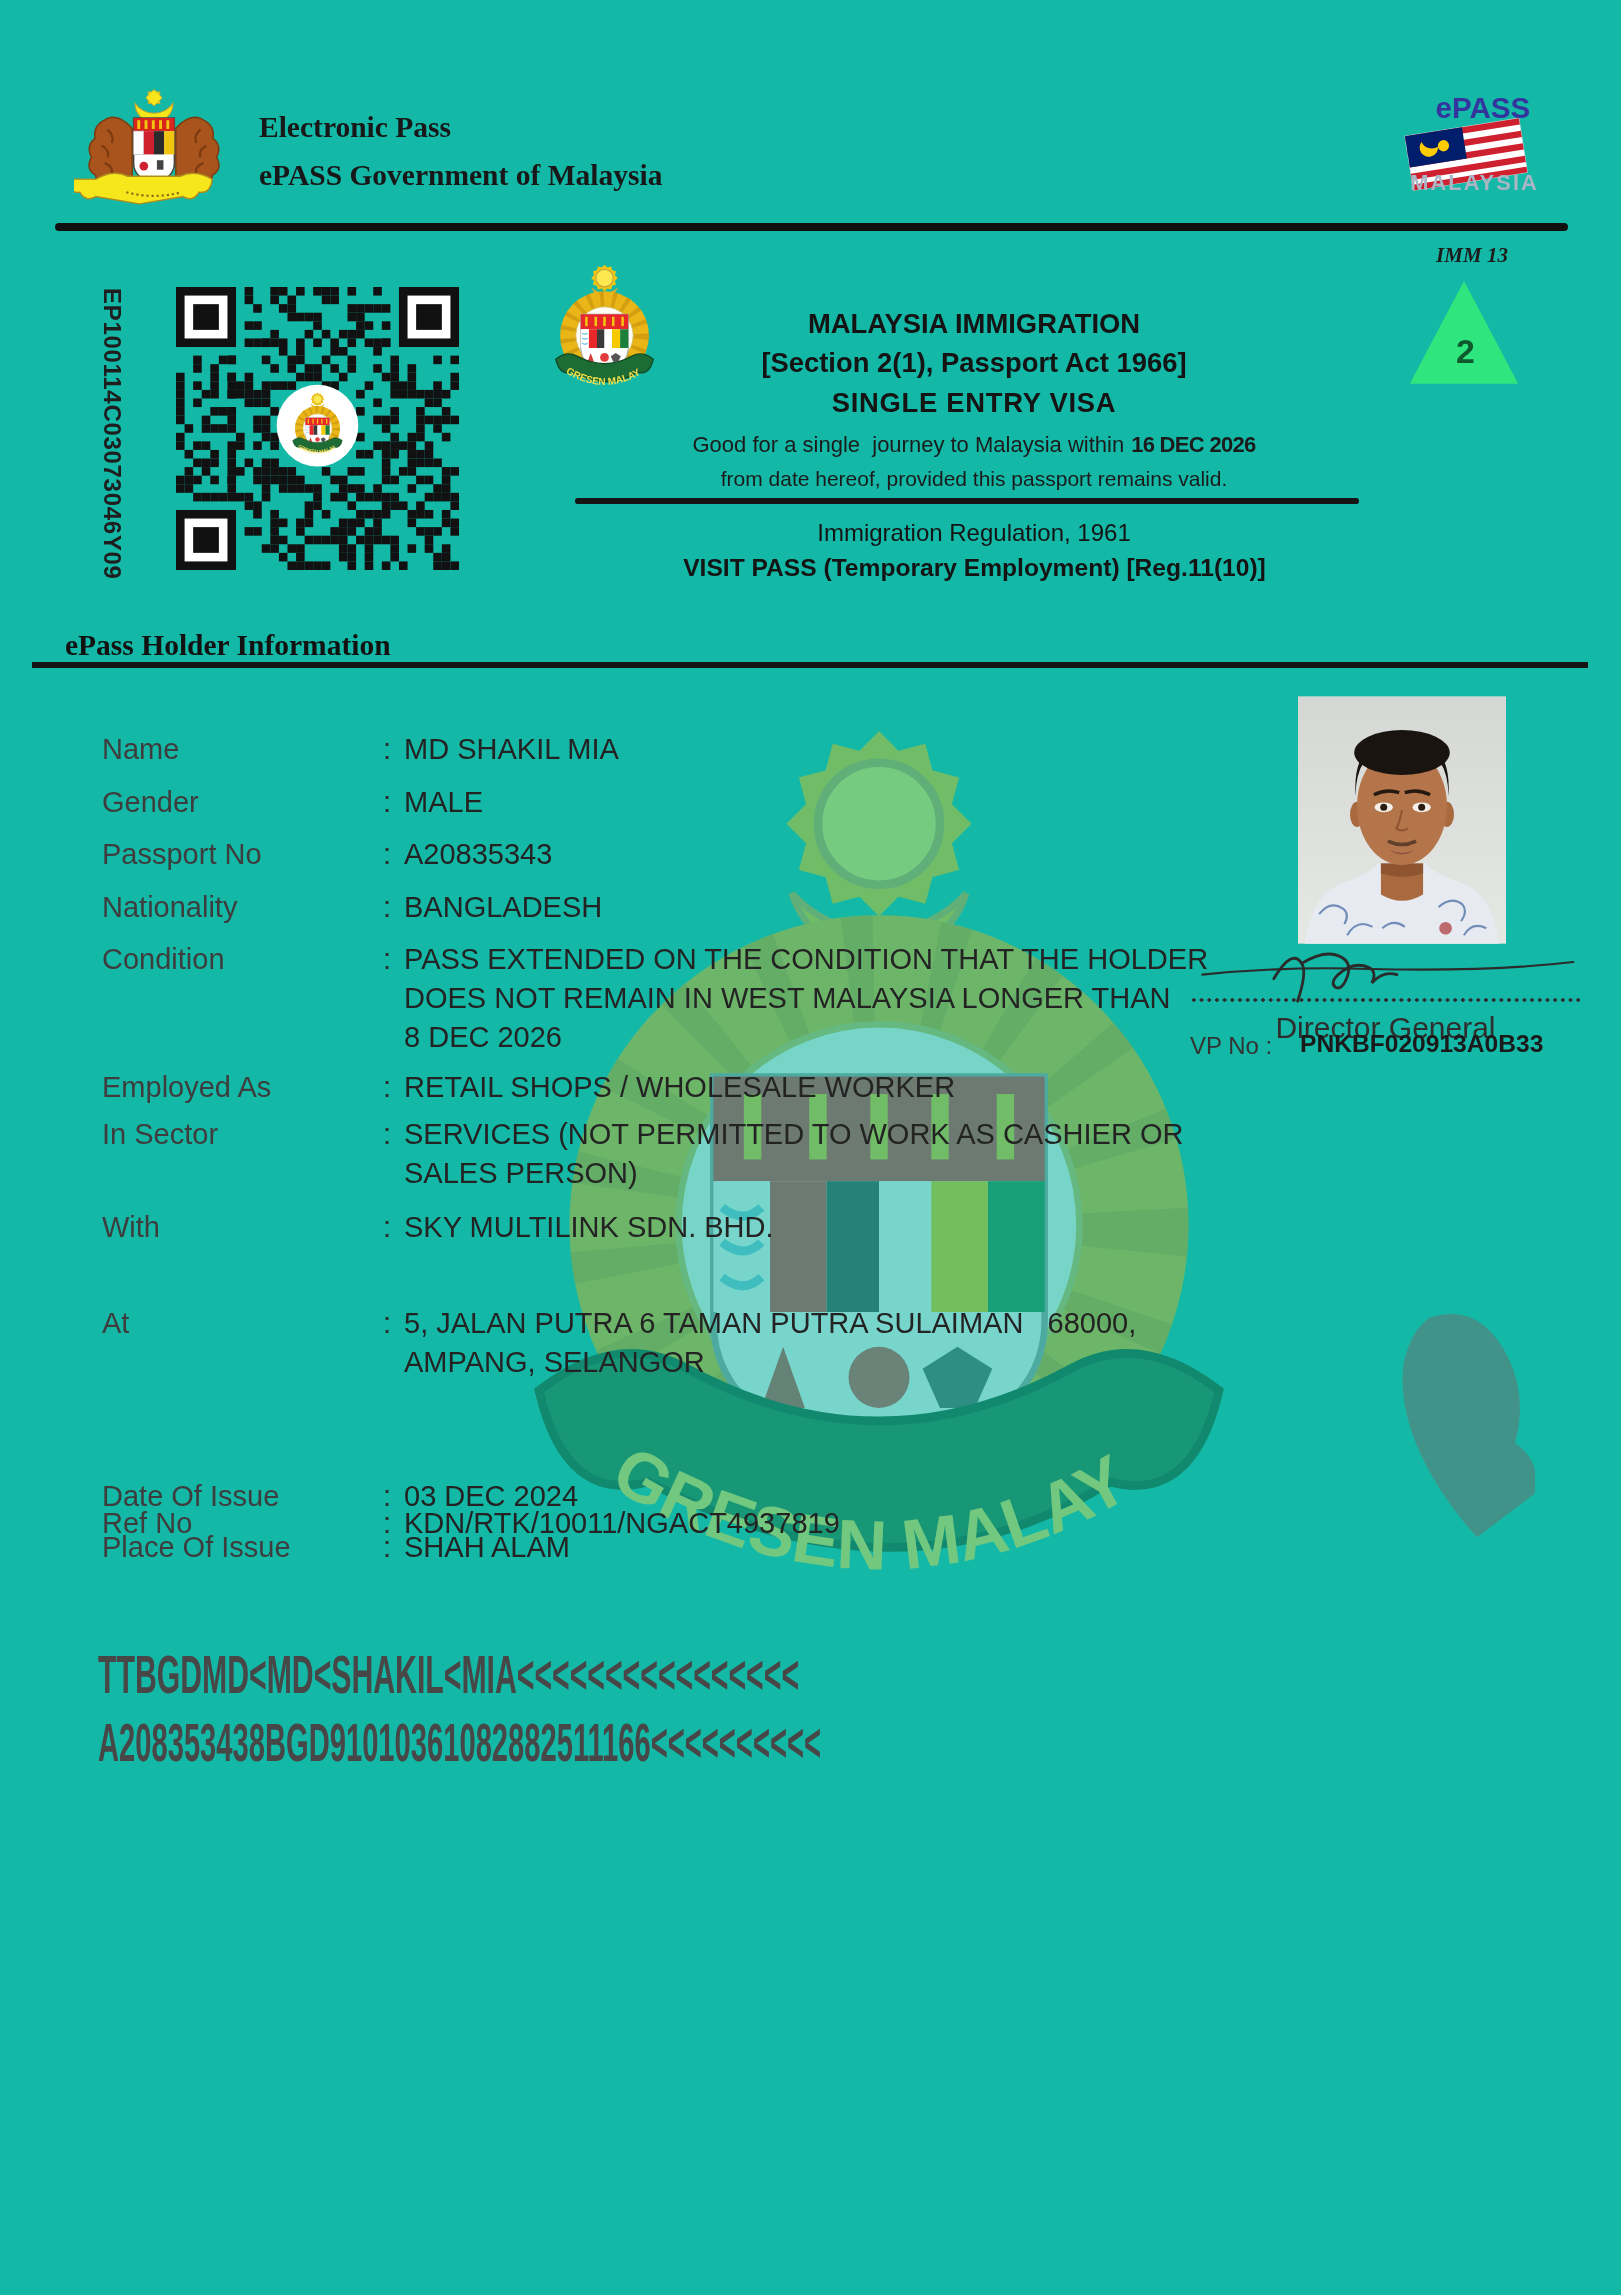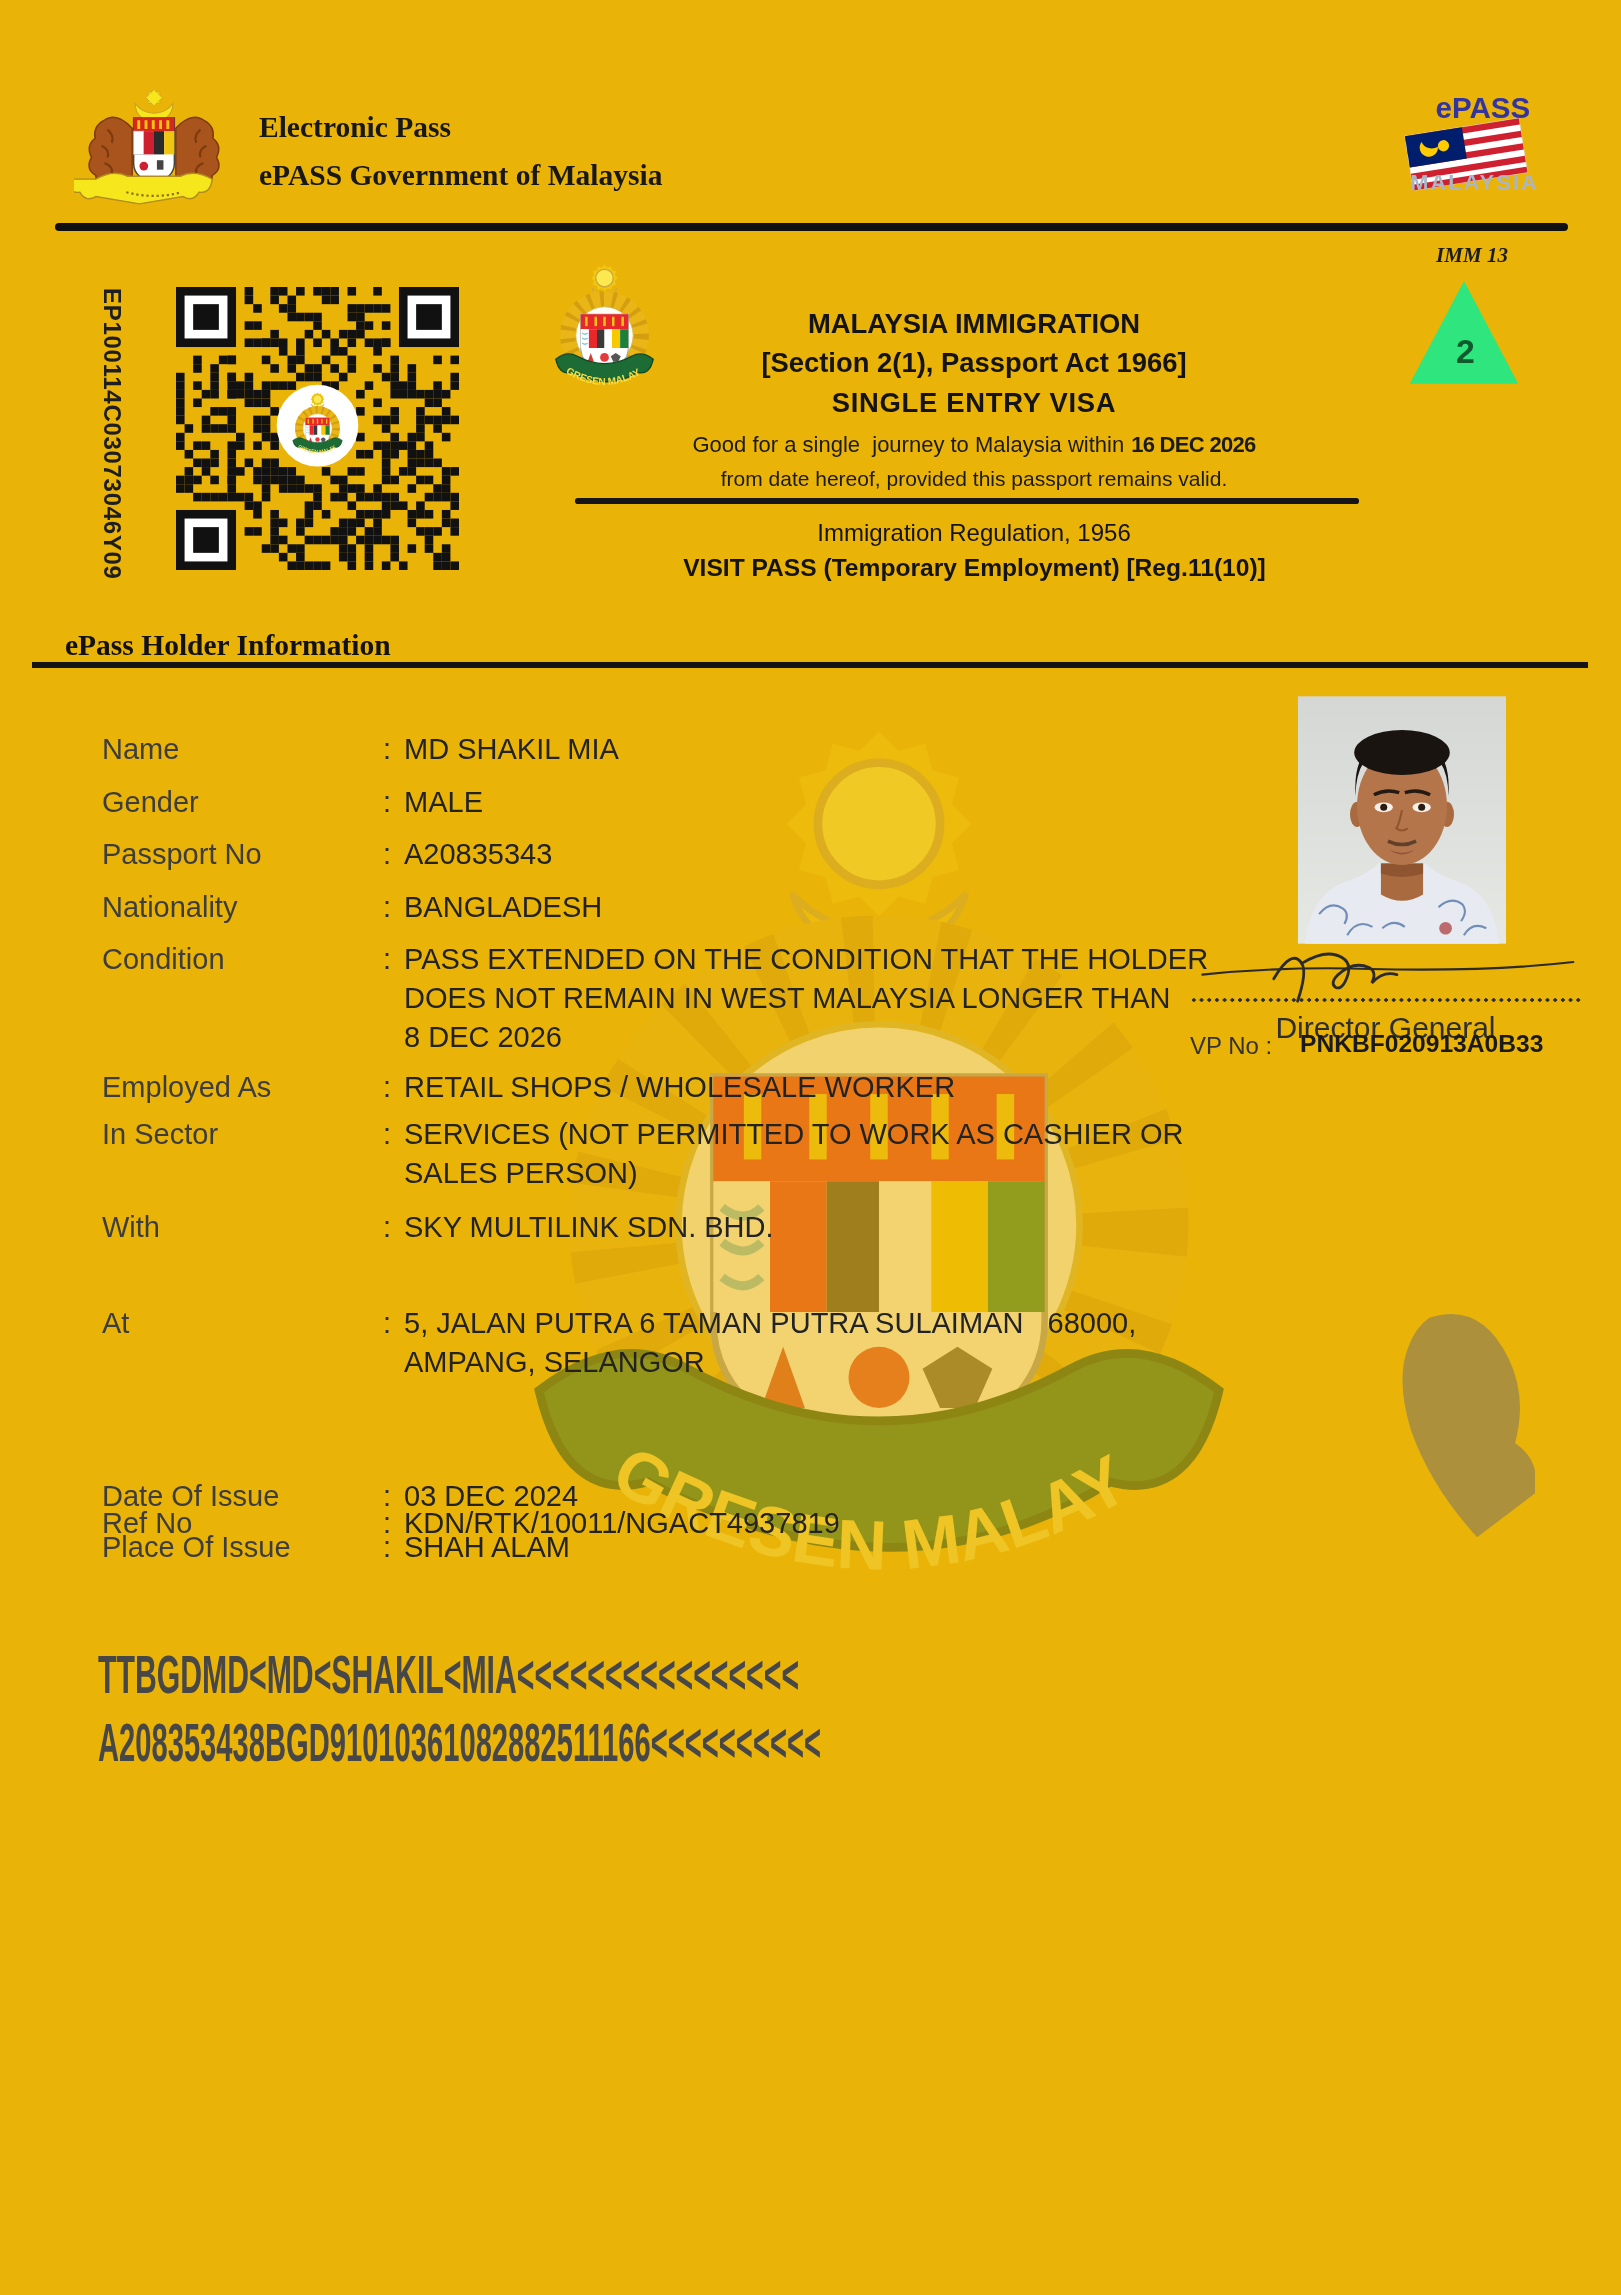--- a/index.html
+++ b/index.html
@@ -1,19 +1,19 @@
 <!DOCTYPE html>
 <html style="font-size:11.3px"><head>
 <meta charset="utf-8">
 <style>
   * { box-sizing: border-box; margin: 0; padding: 0; }
   html,body { background:#fff; }
   .page {
     position: relative; width: 1622px; height: 2295px;
-    background:#eab308; overflow:hidden;
+    background:#14b8a6; overflow:hidden;
     font-family:"Liberation Sans", sans-serif; color:#222;
   }
   .abs { position:absolute; }
 
   
   .h-title1 { left:259px; top:111px; font-family:"Liberation Serif",serif; font-weight:bold; font-size:29.5px; color:#181818; }
   .h-title2 { left:259px; top:159px; font-family:"Liberation Serif",serif; font-weight:bold; font-size:29.5px; color:#181818; }
   .rule-top { left:55px; top:223px; width:1513px; height:8.4px; background:#101010; border-radius:4.2px; }
   .imm13 { left:1412px; top:243px; width:120px; text-align:center; font-family:"Liberation Serif",serif; font-style:italic; font-weight:bold; font-size:21px; color:#1c1c1c; }
 
@@ -586,21 +586,21 @@
     <div class="abs visa-line vc-b v3">SINGLE ENTRY VISA</div>
     <div class="abs visa-line vgood"><span>Good for a single  journey to Malaysia within</span><b>16 DEC 2026</b></div>
     <div class="abs visa-line vfrom">from date hereof, provided this passport remains valid.</div>
 
     <svg class="abs" style="left:1407px; top:278px; width:114px; height:110px;" viewBox="0 0 162 156">
       <polygon points="81,4 158,150 4,150" fill="#2fe57d"></polygon>
       <text x="83" y="120" text-anchor="middle" font-size="48" font-weight="bold" fill="#0e5a2d" font-family="Liberation Sans, sans-serif">2</text>
     </svg>
 
     <div class="abs rule-mid"></div>
-    <div class="abs visa-line vreg">Immigration Regulation, 1956</div>
+    <div class="abs visa-line vreg">Immigration Regulation, 1961</div>
     <div class="abs visa-line vpass">VISIT PASS (Temporary Employment) [Reg.11(10)]</div>
 
     <div class="abs section-title">ePass Holder Information</div>
     <div class="abs rule-section"></div>
 
     <div class="frow r0"><span class="flabel">Name</span><span class="fcolon">:</span><span class="fvalue">MD SHAKIL MIA</span></div>
     <div class="frow r1"><span class="flabel">Gender</span><span class="fcolon">:</span><span class="fvalue">MALE</span></div>
     <div class="frow r2"><span class="flabel">Passport No</span><span class="fcolon">:</span><span class="fvalue">A20835343</span></div>
     <div class="frow r3"><span class="flabel">Nationality</span><span class="fcolon">:</span><span class="fvalue">BANGLADESH</span></div>
     <div class="frow r4"><span class="flabel">Condition</span><span class="fcolon">:</span><span class="fvalue">PASS EXTENDED ON THE CONDITION THAT THE HOLDER

